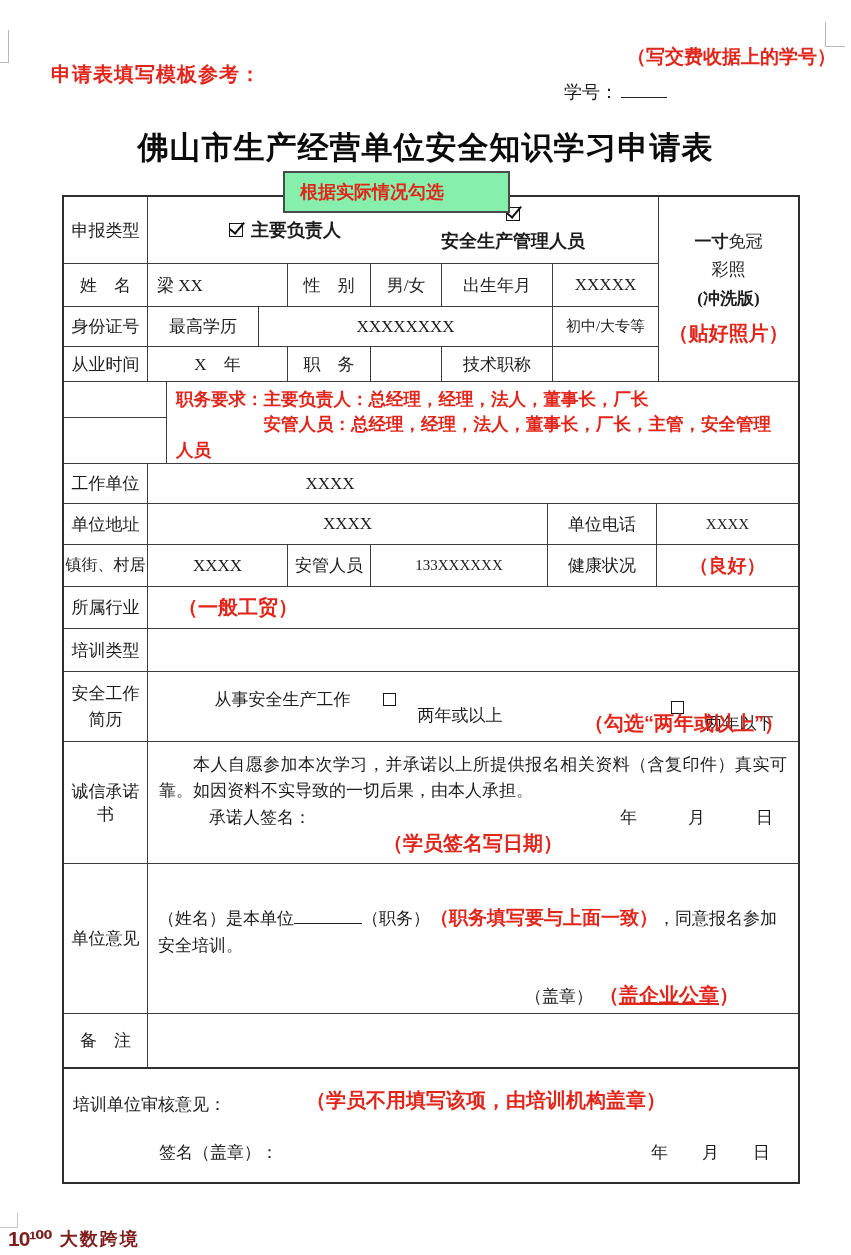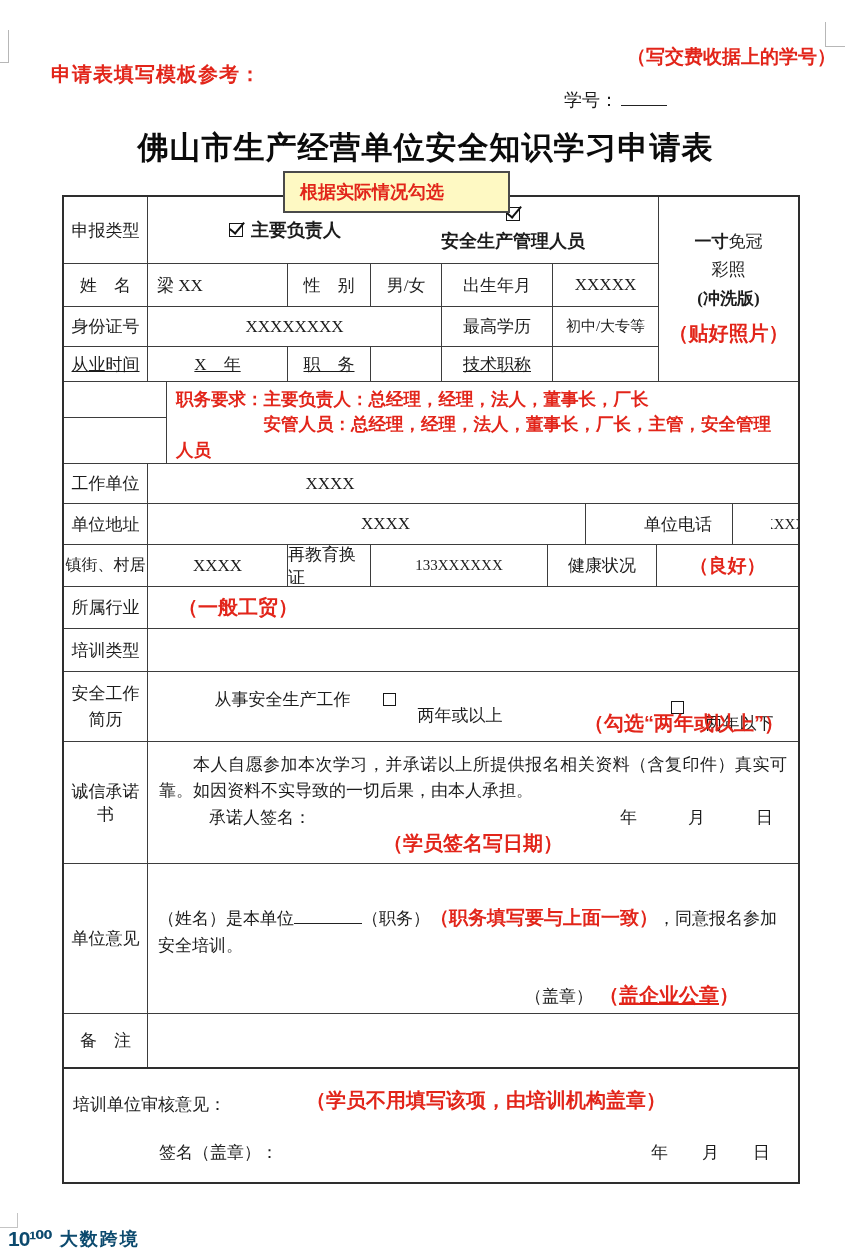--- a/index.html
+++ b/index.html
@@ -12,48 +12,48 @@
   .red  { color:#e2251a; }
 
   
   .mark { position:absolute; border-color:#b7b7b7; }
   .mark-tl { left:0; top:30px; width:9px; height:33px; border-right:1px solid #b7b7b7; border-bottom:1px solid #b7b7b7; }
   .mark-tr { right:6px; top:22px; width:20px; height:25px; border-left:1px solid #b7b7b7; border-bottom:1px solid #b7b7b7; }
   .mark-bl { left:0; top:1213px; width:18px; height:15px; border-right:1px solid #c4c4c4; border-bottom:1px solid #c4c4c4; }
 
   
   .tpl-note { position:absolute; left:51px; top:61px; font-size:20px; font-weight:bold; letter-spacing:1px; }
-  .sno { position:absolute; left:564px; top:88px; font-size:18px; }
+  .sno { position:absolute; left:564px; top:80px; font-size:18px; }
   .sno .uline { display:inline-block; width:46px; height:16px; border-bottom:1.6px solid #222; margin-left:3px; }
   .sno-hint { position:absolute; left:627px; top:44px; font-size:19px; font-weight:bold; }
   .doc-title { position:absolute; left:0; right:0; top:127px; text-align:center;
     font-size:31px; font-weight:bold; color:#0b0b0b; letter-spacing:1px; }
 
-  .callout { position:absolute; left:283px; top:171px; width:227px; height:42px; background:#fef9c3;
+  .callout { position:absolute; left:283px; top:171px; width:227px; height:42px; background:#86efac;
     border:2px solid #4a4a4a; z-index:3; display:flex; align-items:center; padding-left:15px;
     font-size:18px; font-weight:bold; }
 
   
   .ftable { position:absolute; left:62px; top:195px; width:738px; border:2px solid #2e2e2e; background:#fff; }
   .row { display:flex; border-bottom:1.5px solid #3d3d3d; align-items:stretch; }
   .c { border-right:1.5px solid #3d3d3d; display:flex; align-items:center; justify-content:center;
        font-size:17px; overflow:hidden; }
   .c.last { border-right:none; }
   .lab { width:84px; flex:none; text-align:center; }
 
   .top { display:flex; border-bottom:1.5px solid #3d3d3d; }
   .top-left { width:595px; flex:none; border-right:1.5px solid #3d3d3d; display:flex; flex-direction:column; }
   .top-left .row:last-child { border-bottom:none; }
   .photo-cell { flex:1; display:flex; flex-direction:column; align-items:center; justify-content:center;
     text-align:center; font-size:17px; line-height:1.65; }
   .photo-hint { font-size:20px; font-weight:bold; margin-top:4px; }
 
-  .r1 { height:67px; } .r2 { height:43px; } .r3 { height:40px; } .r4 { height:34px;text-decoration:underline; }
+  .r1 { height:67px; } .r2 { height:43px; } .r3 { height:40px; } .r4 { height:34px; }
   .r-duty { height:82px; display:flex; border-bottom:1.5px solid #3d3d3d; }
-  .r6 { height:40px; } .r7 { height:41px;gap:38px; } .r8 { height:42px; } .r9 { height:42px; }
+  .r6 { height:40px; } .r7 { height:41px; } .r8 { height:42px; } .r9 { height:42px; }
   .r10 { height:43px; } .r11 { height:70px; } .r12 { height:122px; } .r13 { height:150px; }
   .r14 { height:55px; border-bottom:2px solid #2e2e2e; } .r15 { height:113px; border-bottom:none; }
 
   .declare-opts { flex:1; display:flex; align-items:center; padding-left:8px;
     font-weight:bold; font-size:18px; font-family:"Liberation Sans","DejaVu Sans",sans-serif; }
   .opt { display:flex; align-items:center; gap:8px; }
   .opt2 { margin-left:100px;flex-direction:column; }
 
   .cb { width:14px; height:14px; border:1.8px solid #161616; display:inline-block; position:relative;
         background:#fff; flex:none; }
@@ -105,21 +105,21 @@
     font-family:"Liberation Sans","DejaVu Sans",sans-serif; }
   .uo-seal .seal-hint .us { text-decoration:underline; }
 
   .review { position:relative; font-size:17px; }
   .rv-label { position:absolute; left:9px; top:24px; }
   .rv-hint { position:absolute; left:242px; top:18px; font-size:20px; font-weight:bold;
     font-family:"Liberation Sans","DejaVu Sans",sans-serif; }
   .rv-sign { position:absolute; left:95px; top:72px; }
   .rv-date { position:absolute; right:28px; top:72px; }
 
-  .watermark { position:absolute; left:8px; top:1227px; color:#0c4a6e; display:flex; align-items:center; gap:8px;
+  .watermark { position:absolute; left:8px; top:1227px; color:#7f1d1d; display:flex; align-items:center; gap:8px;
     font-family:"Liberation Sans","DejaVu Sans",sans-serif; font-weight:bold; }
   .wm-logo { font-size:21px; letter-spacing:-1px; }
   .wm-text { font-size:18px; letter-spacing:2px; }
 </style>
 </head>
 <body>
 
 <div class="page">
 
   <div class="mark mark-tl"></div>
@@ -160,22 +160,22 @@
           <div class="c lab">姓　名</div>
           <div class="c" style="width:140px; justify-content:flex-start; padding-left:9px;">梁 XX</div>
           <div class="c" style="width:83px;">性　别</div>
           <div class="c" style="width:71px;">男/女</div>
           <div class="c" style="width:111px;">出生年月</div>
           <div class="c last" style="flex:1;">XXXXX</div>
         </div>
 
         <div class="row r3">
           <div class="c lab">身份证号</div>
+          <div class="c" style="width:111px;">最高学历</div>
           <div class="c" style="width:294px;">XXXXXXXX</div>
-          <div class="c" style="width:111px;">最高学历</div>
           <div class="c last" style="flex:1; font-size:15px;">初中/大专等</div>
         </div>
 
         <div class="row r4">
           <div class="c lab">从业时间</div>
           <div class="c" style="width:140px;">X　年</div>
           <div class="c" style="width:83px;">职　务</div>
           <div class="c" style="width:71px;"></div>
           <div class="c" style="width:111px;">技术职称</div>
           <div class="c last" style="flex:1;"></div>
@@ -213,21 +213,21 @@
     <div class="row r7">
       <div class="c lab">单位地址</div>
       <div class="c" style="width:400px;">XXXX</div>
       <div class="c" style="width:109px;">单位电话</div>
       <div class="c last" style="flex:1; font-size:15px;">XXXX</div>
     </div>
 
     <div class="row r8">
       <div class="c lab" style="font-size:16px;">镇街、村居</div>
       <div class="c" style="width:140px;">XXXX</div>
-      <div class="c" style="width:83px;">再教育换证</div>
+      <div class="c" style="width:83px;">安管人员</div>
       <div class="c" style="width:177px; font-size:15px;">133XXXXXX</div>
       <div class="c" style="width:109px;">健康状况</div>
       <div class="c last sans red" style="flex:1; font-weight:bold; font-size:19px;">（良好）</div>
     </div>
 
     <div class="row r9">
       <div class="c lab">所属行业</div>
       <div class="c last red industry-val" style="flex:1;">（一般工贸）</div>
     </div>
 

